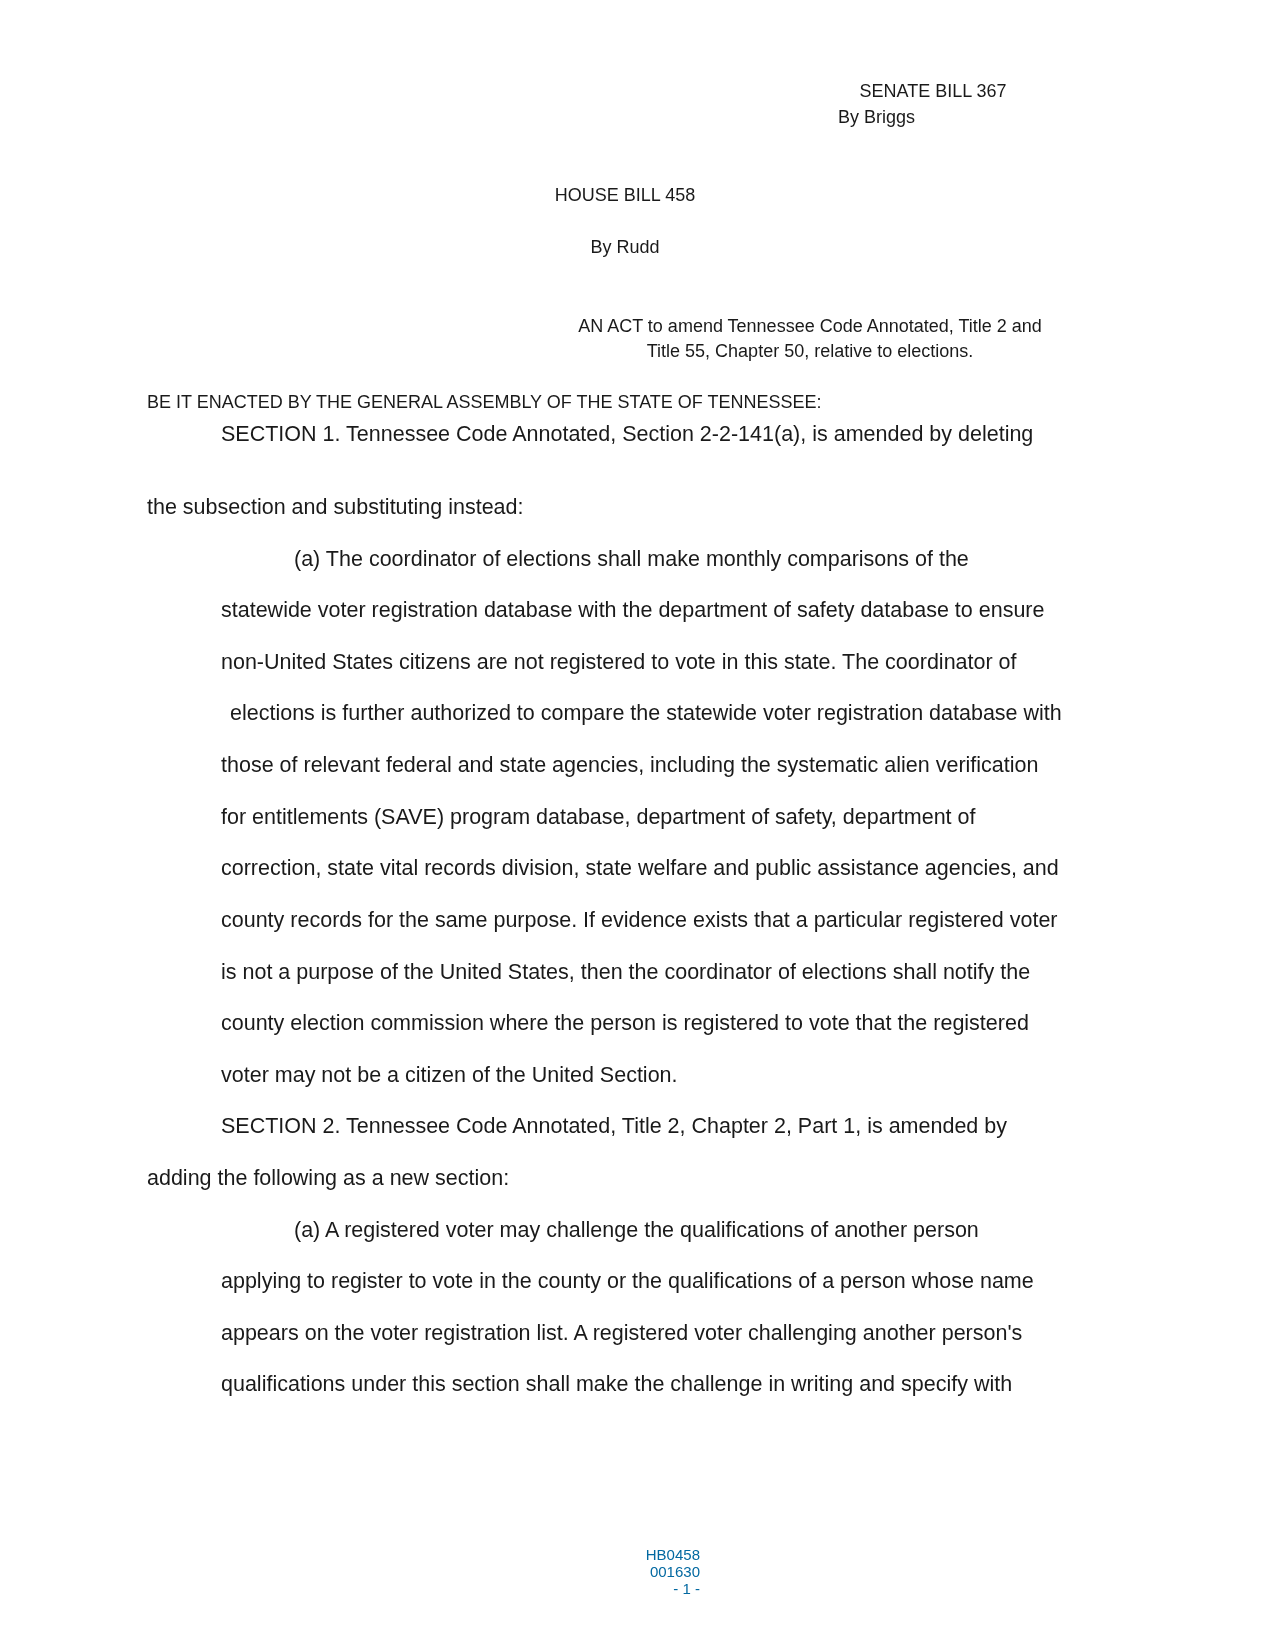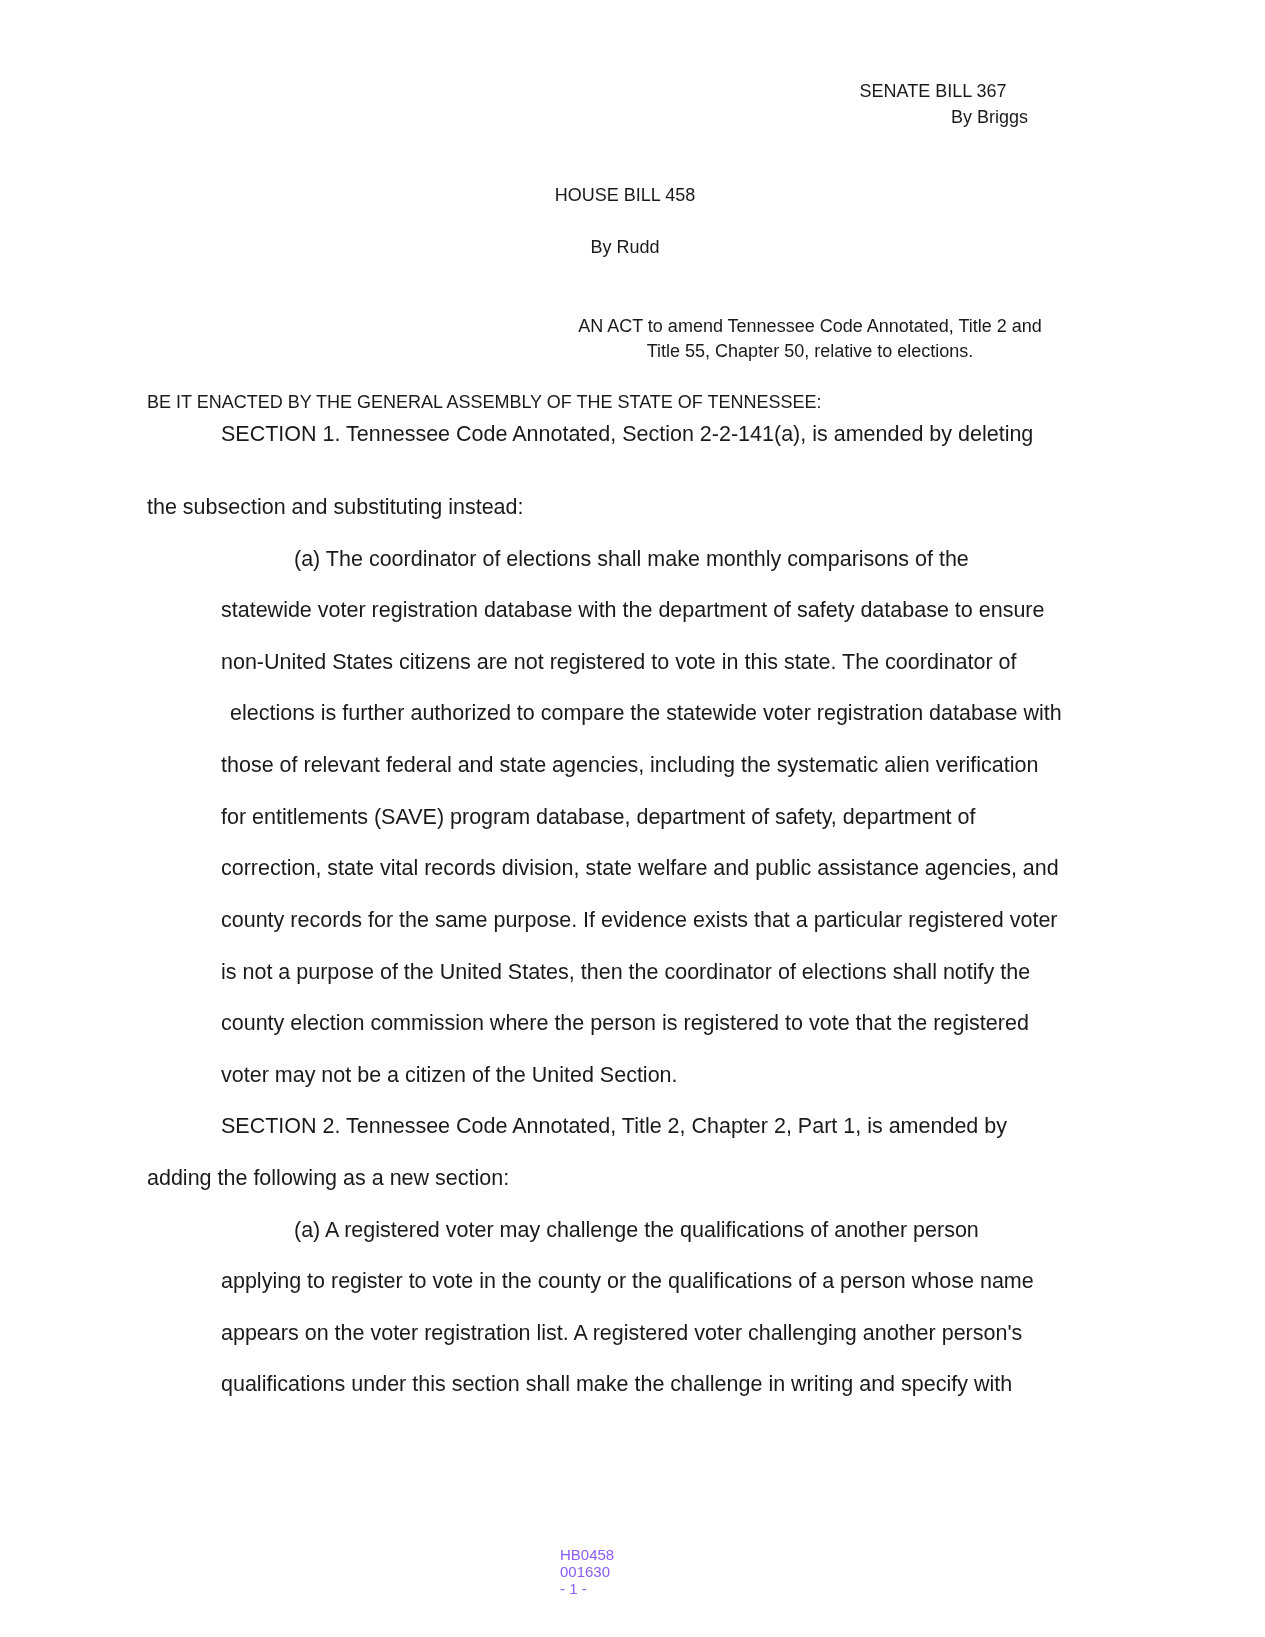--- a/index.html
+++ b/index.html
@@ -2,28 +2,28 @@
 <html><head>
 <meta charset="utf-8">
 <style>
   html, body { margin: 0; padding: 0; background: #ffffff; }
   body {
     width: 1265px; height: 1637px; position: relative; overflow: hidden;
     font-family: "Liberation Sans", sans-serif; color: #1a1a1a;
   }
   .t { position: absolute; white-space: nowrap; font-size: 18px; line-height: 1; }
   .senate { left: 838px; top: 82px; width: 190px; text-align: center; }
-  .senate-by { left: 838px; top: 108px; width: 190px; text-align: right; }
+  .senate-by { left: 838px; top: 108px; width: 190px; text-align: left; }
   .house { left: 490px; top: 186px; width: 270px; text-align: center; }
   .house-by { left: 490px; top: 238px; width: 270px; text-align: center; }
   .act1 { left: 500px; top: 317px; width: 620px; text-align: center; }
   .act2 { left: 500px; top: 342px; width: 620px; text-align: center; }
   .enact { left: 147px; top: 393px; }
   .body-line { position: absolute; white-space: nowrap; font-size: 21.5px; line-height: 1; }
-  .footer { position: absolute; left: 560px; width: 140px; text-align: left; font-size: 15px; line-height: 1; color: #8b5cf6; }
+  .footer { position: absolute; left: 560px; width: 140px; text-align: right; font-size: 15px; line-height: 1; color: #0369a1; }
 </style>
 </head>
 <body>
 
 <div>
   <div class="t senate">SENATE BILL 367</div>
   <div class="t senate-by">By Briggs</div>
   <div class="t house">HOUSE BILL 458</div>
   <div class="t house-by">By Rudd</div>
   <div class="t act1">AN ACT to amend Tennessee Code Annotated, Title 2 and</div>

